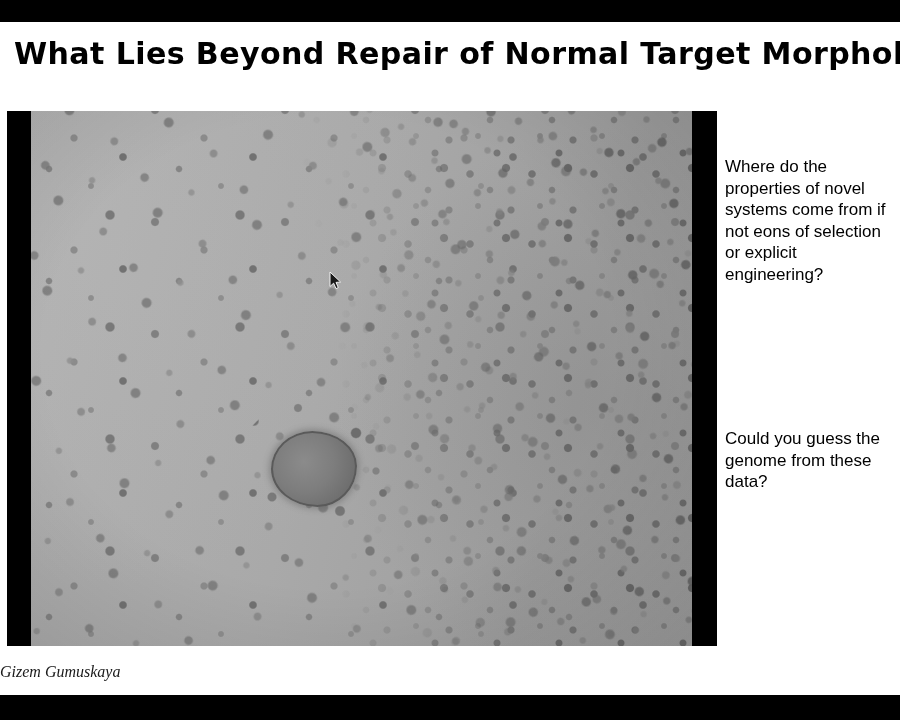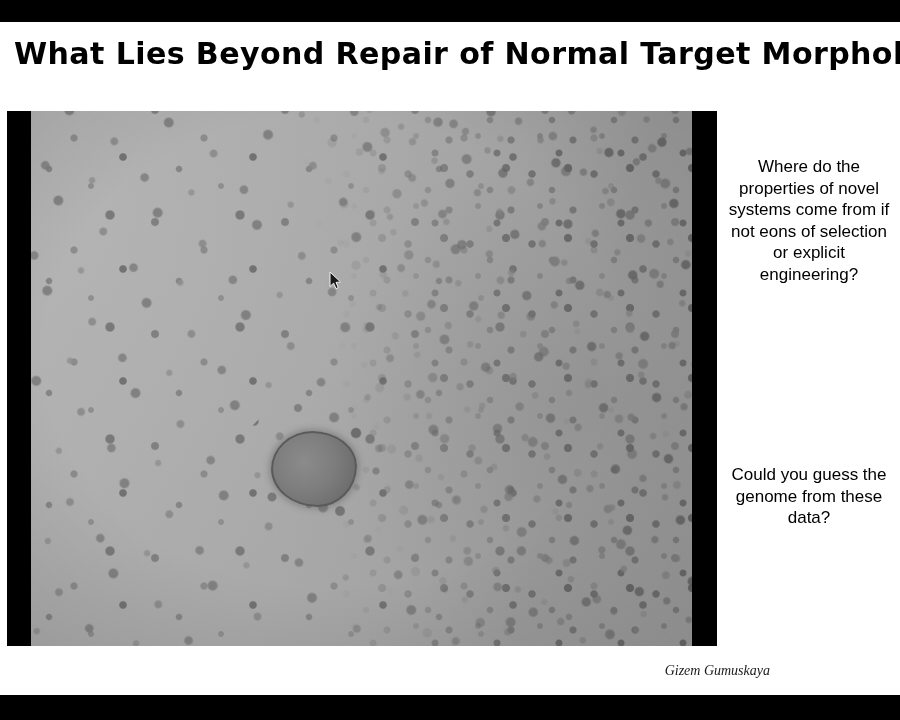--- a/index.html
+++ b/index.html
@@ -198,40 +198,40 @@
     width: 13px;
     height: 19px;
     z-index: 3;
   }
 
   
   .text-block {
     position: absolute;
     left: 725px;
     width: 168px;
-    text-align: center;
+    text-align: left;
     color: #000000;
     font-family: "Liberation Sans", sans-serif;
     font-size: 17px;
     line-height: 21.5px;
   }
   #text-block-origin    { top: 134px; }
-  #text-block-genome    { top: 406px; margin-top: 36px; }
+  #text-block-genome    { top: 406px; }
   #text-block-behavior  { top: 490px; }
 
   
   #attribution {
     position: absolute;
     left: 0;
     top: 641px;
     width: 770px;
-    text-align: right;
+    text-align: left;
     font-family: "Liberation Serif", serif;
     font-style: italic;
-    font-size: 14px;
+    font-size: 16px;
     color: #1a1a1a;
   }
 </style>
 </head>
 <body>
 
 <div id="slide-root">
 
   <div id="letterbox-top" class="letterbox"></div>
 

